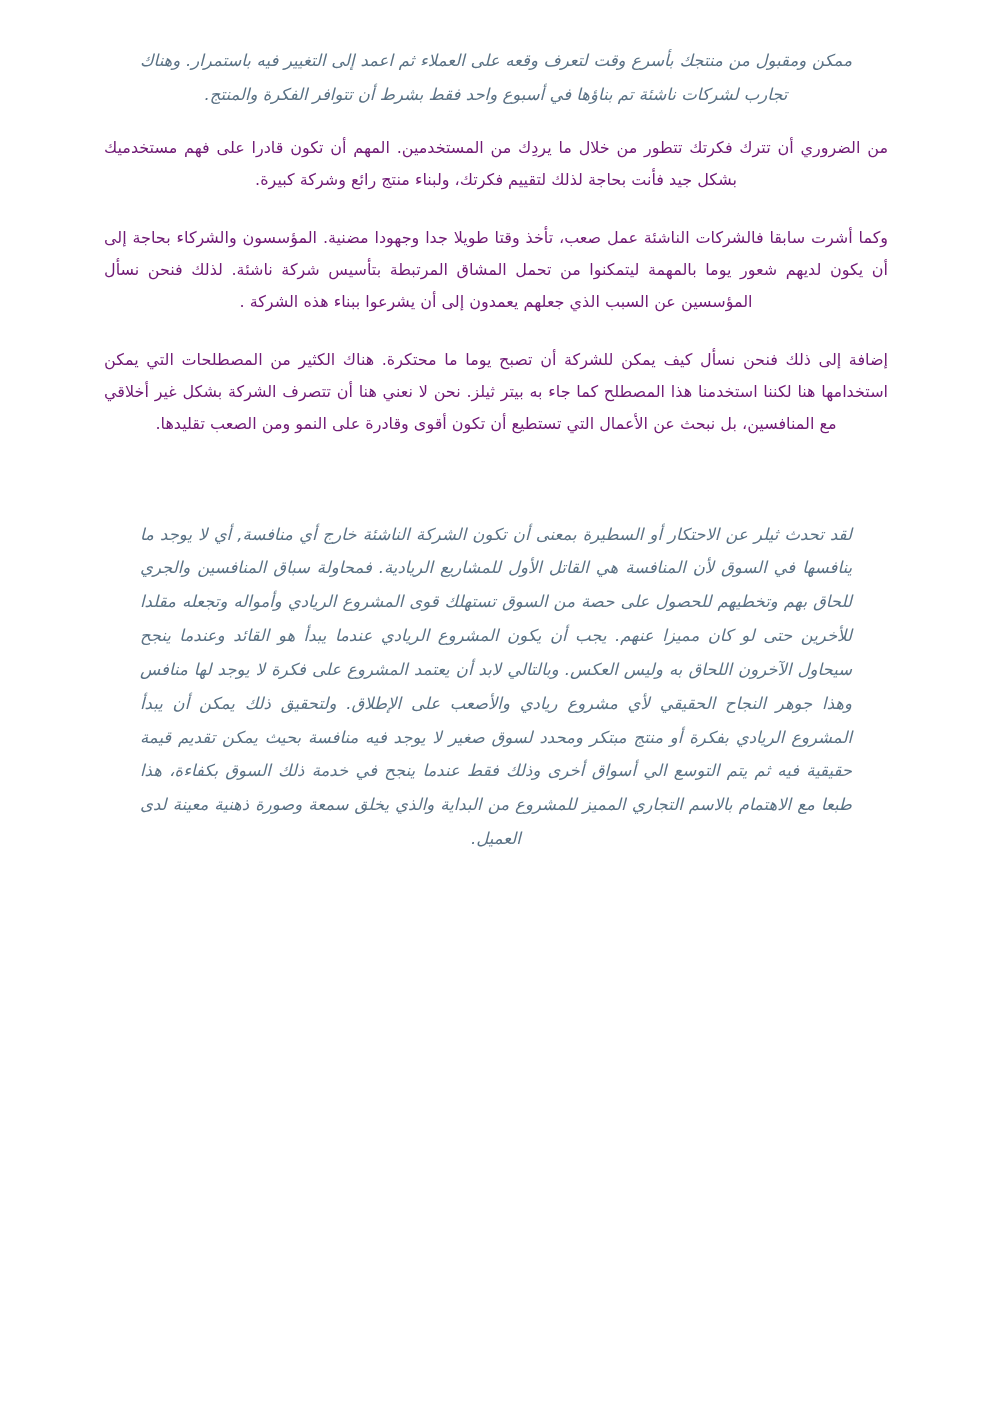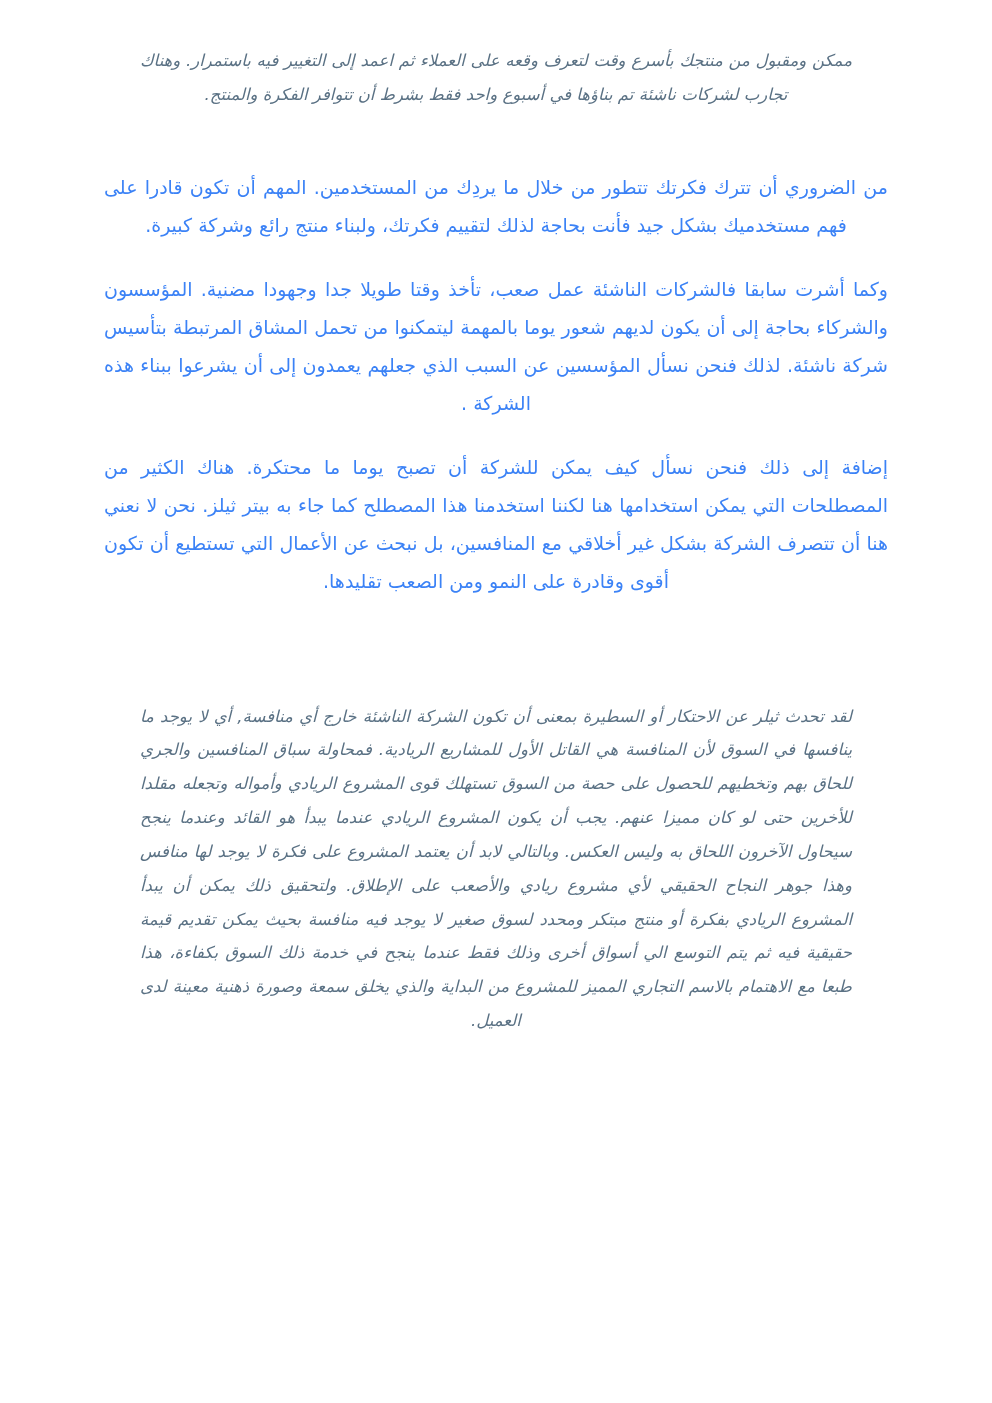--- a/index.html
+++ b/index.html
@@ -21,42 +21,42 @@
     padding: 44px 104px 40px 104px;
     background: #ffffff;
   }
   .para {
     margin: 0 0 26px 0;
     text-align: justify;
     text-align-last: center;
     line-height: 1.95;
   }
   .body-text {
-    font-size: 19px;
-    color: #3b82f6;
+    font-size: 16px;
+    color: #701a75;
     line-height: 2.0;
     letter-spacing: 0;
   }
   .quote-text {
     font-size: 16.5px;
     color: #5a7184;
     font-style: italic;
     line-height: 2.05;
   }
   .quote-block {
     padding: 0 36px;
   }
   .quote-top {
-    margin-bottom: 56px;
+    margin-bottom: 20px;
   }
   .spacer-lg {
     height: 26px;
   }
   .quote-bottom {
-    margin-top: 48px;
+    margin-top: 26px;
   }
 </style>
 </head>
 <body>
 
 <div class="page">
 
   <p class="para quote-text quote-block quote-top">ممكن ومقبول من منتجك بأسرع وقت لتعرف وقعه على العملاء ثم اعمد إلى التغيير فيه باستمرار. وهناك تجارب لشركات ناشئة تم بناؤها في أسبوع واحد فقط بشرط أن تتوافر الفكرة والمنتج.</p>
 
   <p class="para body-text">من الضروري أن تترك فكرتك تتطور من خلال ما يردِك من المستخدمين. المهم أن تكون قادرا على فهم مستخدميك بشكل جيد فأنت بحاجة لذلك لتقييم فكرتك، ولبناء منتج رائع وشركة كبيرة.</p>

